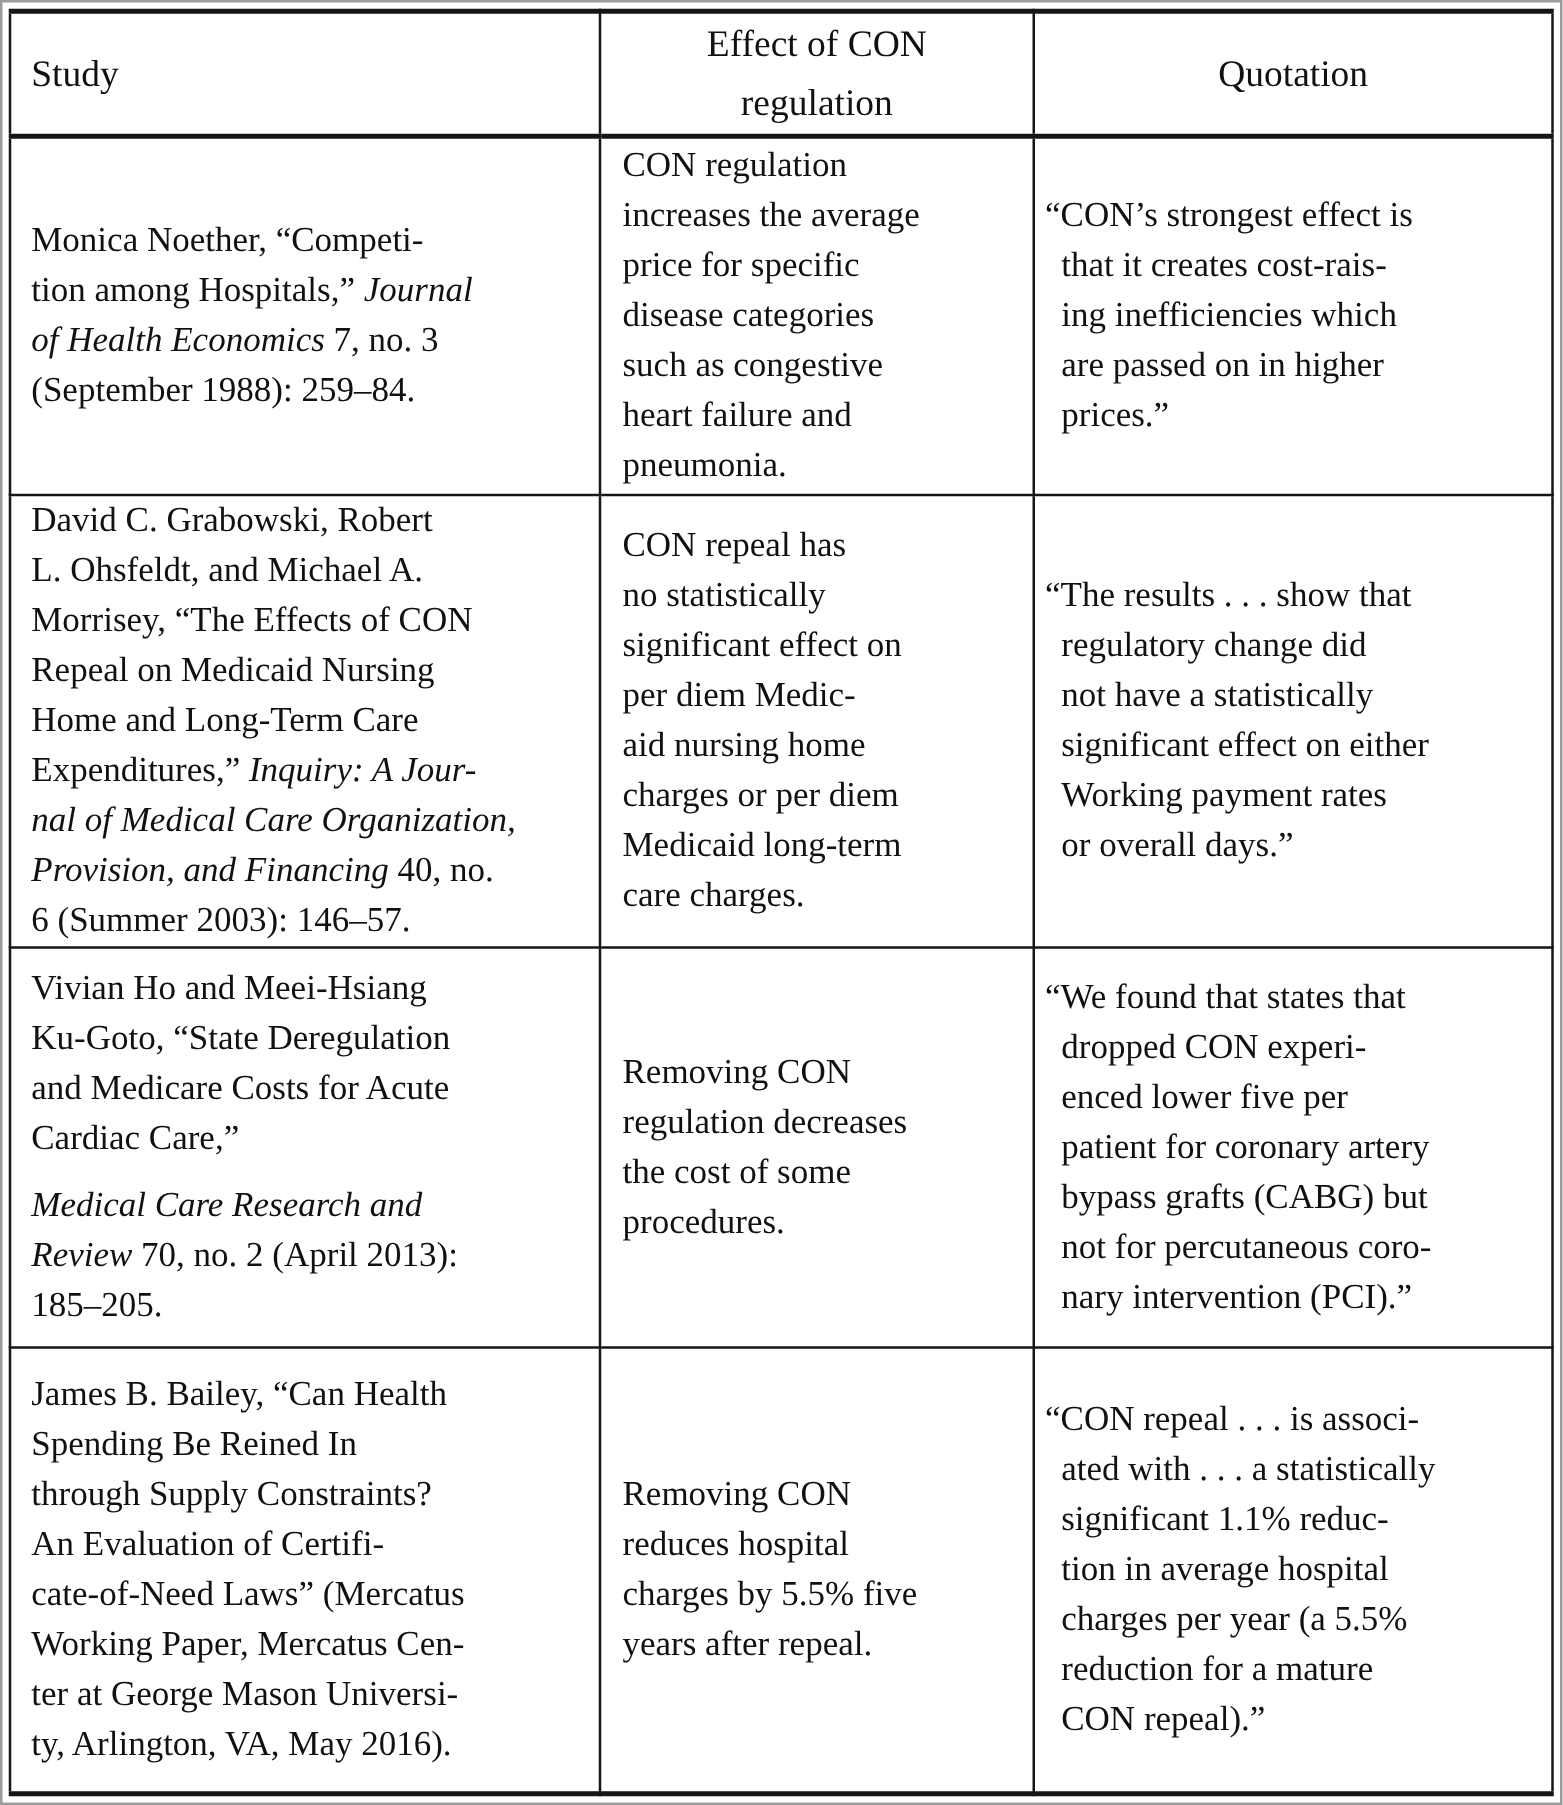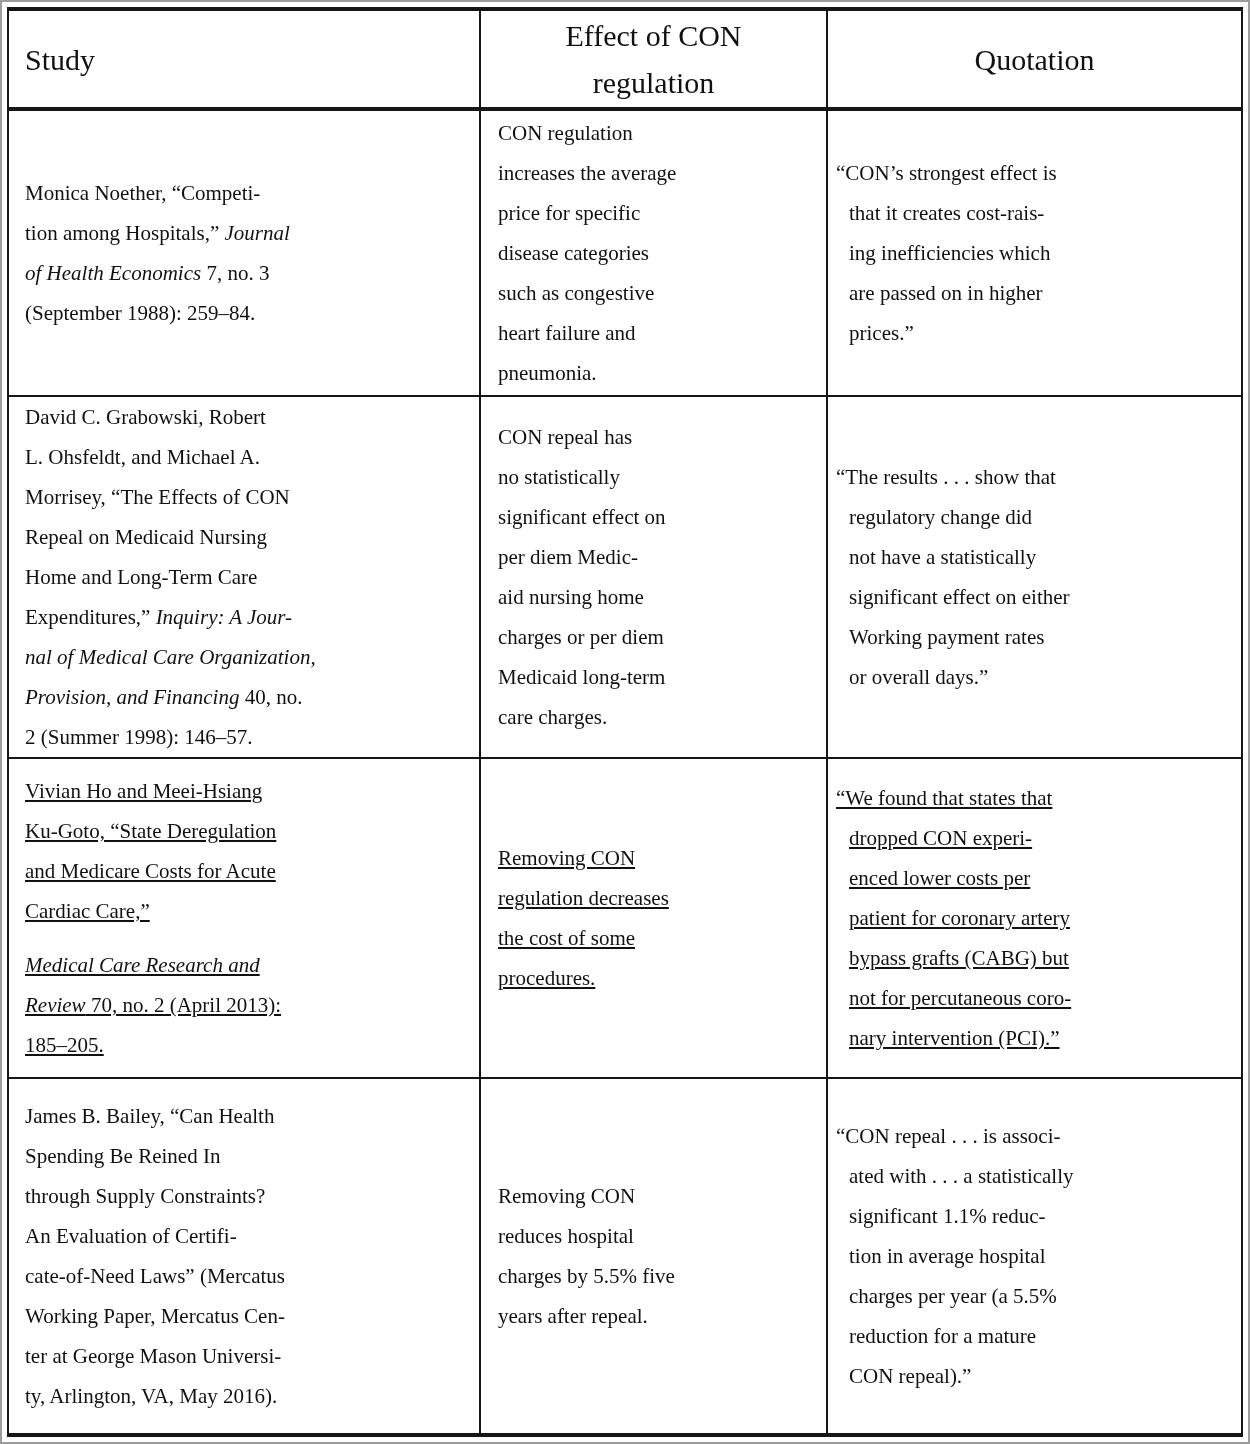--- a/index.html
+++ b/index.html
@@ -42,24 +42,24 @@
     font-weight: normal;
     font-size: 30px;
     line-height: 47px;
     white-space: pre-line;
   }
   th.col-study { text-align: left; padding: 0 8px 0 16px; }
   th.col-effect, th.col-quotation { text-align: center; padding: 0 4px; }
 
   tbody tr:nth-child(1) { height: 287px; }
   tbody tr:nth-child(2) { height: 308px; }
-  tbody tr:nth-child(3) { height: 320px; text-decoration: underline; }
+  tbody tr:nth-child(3) { height: 320px; }
   
 
-  td { font-size: 21px; line-height: 40px; }
+  td { font-size: 28px; line-height: 40px; }
   td p { margin: 0; white-space: pre-line; }
   td.cell-study { padding: 0 8px 0 16px; }
   td.cell-study p + p { margin-top: 14px; }
   td.cell-effect { padding: 0 4px 0 17px; }
   td.cell-quotation { padding: 0 5px 0 8px; }
   
   td.cell-quotation p { padding-left: 13px; text-indent: -13px; }
   .it { font-style: italic; }
 </style>
 </head>
@@ -108,21 +108,21 @@
         <tr>
           <td class="cell-study">
             <p><span>David C. Grabowski, Robert
 L. Ohsfeldt, and Michael A.
 Morrisey, “The Effects of CON
 Repeal on Medicaid Nursing
 Home and Long-Term Care
 Expenditures,” </span><span class="it">Inquiry: A Jour-
 nal of Medical Care Organization,
 Provision, and Financing</span><span> 40, no.
-2 (Summer 1998): 146–57.</span></p>
+6 (Summer 2003): 146–57.</span></p>
           </td>
           <td class="cell-effect">
             <p><span>CON repeal has
 no statistically
 significant effect on
 per diem Medic-
 aid nursing home
 charges or per diem
 Medicaid long-term
 care charges.</span></p>
@@ -148,21 +148,21 @@
           </td>
           <td class="cell-effect">
             <p><span>Removing CON
 regulation decreases
 the cost of some
 procedures.</span></p>
           </td>
           <td class="cell-quotation">
             <p><span>“We found that states that
 dropped CON experi-
-enced lower costs per
+enced lower five per
 patient for coronary artery
 bypass grafts (CABG) but
 not for percutaneous coro-
 nary intervention (PCI).”</span></p>
           </td>
         </tr>
         <tr>
           <td class="cell-study">
             <p><span>James B. Bailey, “Can Health
 Spending Be Reined In

